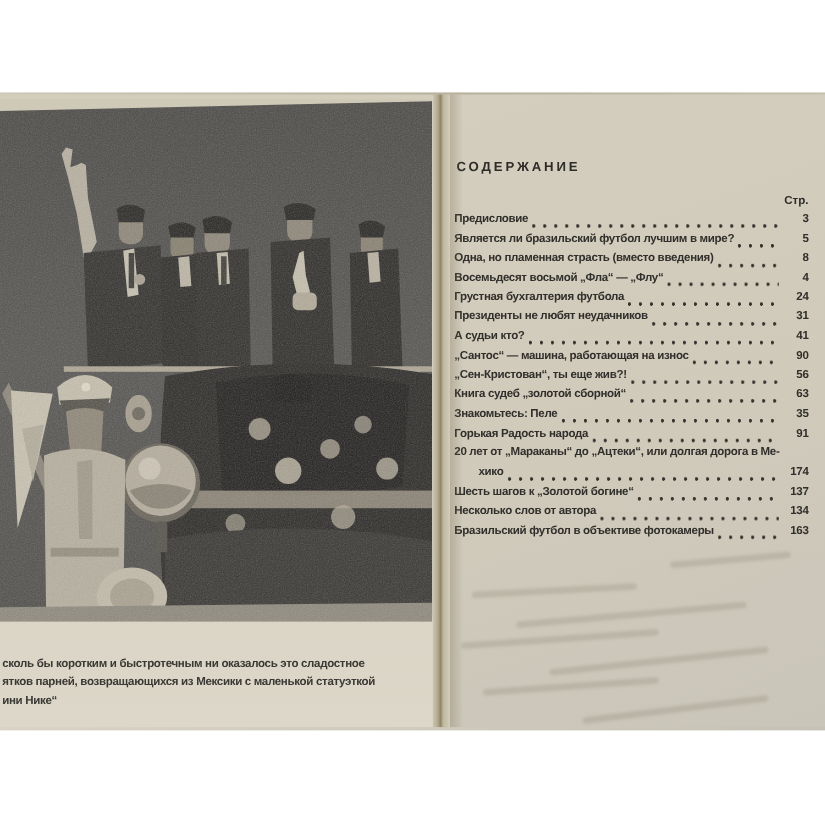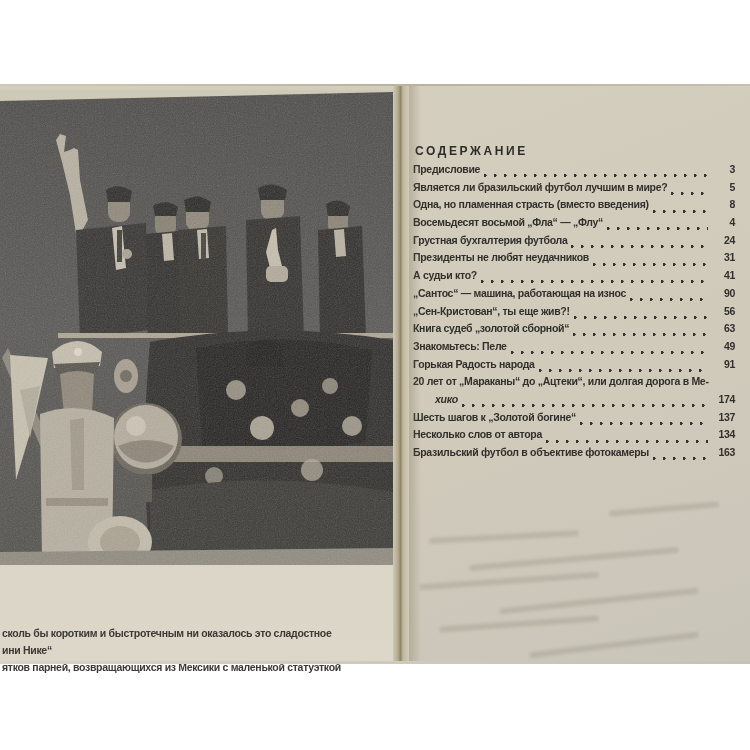--- a/index.html
+++ b/index.html
@@ -8,42 +8,42 @@
   .book{position:absolute;left:0;top:86px;width:750px;height:576px;}
   .book::before{content:"";position:absolute;left:0;top:-2px;width:750px;height:3px;
                 background:linear-gradient(90deg,#cfc9b9,#b9b29e 55%,#c6c0ae);}
   .book::after{content:"";position:absolute;left:0;bottom:-2px;width:750px;height:3px;
                background:linear-gradient(90deg,#d8d3c4,#c5c1b4);}
 
   
   .page-left{position:absolute;left:0;top:0;width:393px;height:576px;
              background:linear-gradient(180deg,#d3cdbc 0%,#d8d3c3 60%,#dcd7c8 100%);}
   .photo-wrap{position:absolute;left:0;top:4px;width:393px;height:475px;}
-  .caption{position:absolute;left:2px;top:539px;width:360px;
+  .caption{position:absolute;left:2px;top:509px;width:360px;
            font-size:10.5px;font-weight:bold;letter-spacing:-0.3px;
            color:#3b3935;line-height:17px;white-space:nowrap;}
 
   
   .spine{position:absolute;left:393px;top:0;width:16px;height:576px;
          background:linear-gradient(90deg,#cec8b6 0%,#b4ab8f 30%,#8f8568 48%,#c0b89d 62%,#d2ccba 100%);}
 
   
   .page-right{position:absolute;left:409px;top:0;width:341px;height:576px;
               background:linear-gradient(160deg,#d4cebf 0%,#d0cabb 55%,#c9c5b9 100%);
               box-sizing:border-box;padding:0 15px 0 4px;}
   .page-right::before{content:"";position:absolute;left:0;top:0;width:12px;height:576px;
               background:linear-gradient(90deg,rgba(124,110,80,0.30),rgba(124,110,80,0));}
   .toc-title{margin:58px 0 0 2px;font-size:12px;font-weight:bold;letter-spacing:2.6px;
              color:#2e2c29;}
   .str-label{margin-top:18px;text-align:right;font-size:10.5px;font-weight:bold;color:#2e2c29;}
   .toc{margin-top:5px;}
   .toc-row{display:flex;align-items:baseline;height:17.7px;
            font-size:10.5px;font-weight:bold;letter-spacing:-0.3px;color:#312f2b;}
   .toc-row .lbl{white-space:nowrap;}
-  .toc-row .lbl2{white-space:nowrap;padding-left:22px;font-style:italic;}
+  .toc-row .lbl2{white-space:nowrap;padding-left:22px;}
   .toc-row .dots{flex:1;align-self:flex-end;height:14px;margin:0 3px;min-width:10px;
       background-image:radial-gradient(circle at 2.2px 2.2px,#35332e 1.25px,rgba(0,0,0,0) 1.6px);
       background-size:10px 4.5px;background-repeat:repeat-x;background-position:left bottom 3px;}
   .toc-row .pg{min-width:24px;text-align:right;white-space:nowrap;}
 
   
   .ghost{position:absolute;border-radius:3px;background:rgba(112,105,86,0.20);
          filter:blur(1.6px);transform:rotate(-3deg);}
   .g1{left:20px;top:448px;width:150px;height:6px;}
   .g2{left:60px;top:470px;width:210px;height:6px;transform:rotate(-5deg);}
@@ -165,29 +165,30 @@
           <path d="M0 462 L393 458 L393 475 L0 475 Z" fill="#8f8a7e"></path>
 
           <rect width="393" height="475" filter="url(#grain)" opacity="0.28"></rect>
 
           <polygon points="0,0 393,0 393,2 0,11" fill="#cfc9b8"></polygon>
         </svg>
       </div>
 
       <div class="caption">
         <div>сколь бы коротким и быстротечным ни оказалось это сладостное</div>
+        <div>ятков парней, возвращающихся из Мексики с маленькой статуэткой</div>
         <div>ини Нике“</div>
-        <div>ятков парней, возвращающихся из Мексики с маленькой статуэткой</div>
       </div>
     </div>
 
     <div class="spine"></div>
 
     <div class="page-right">
       <div class="toc-title">СОДЕРЖАНИЕ</div>
+      <div class="str-label">Стр.</div>
       <div class="toc" id="toc">
           <div class="toc-row">
             <span class="lbl">Предисловие</span>
             <span class="dots"></span>
             <span class="pg">3</span>
           </div>
           <div class="toc-row">
             <span class="lbl">Является ли бразильский футбол лучшим в мире?</span>
             <span class="dots"></span>
             <span class="pg">5</span>
@@ -228,21 +229,21 @@
             <span class="pg">56</span>
           </div>
           <div class="toc-row">
             <span class="lbl">Книга судеб „золотой сборной“</span>
             <span class="dots"></span>
             <span class="pg">63</span>
           </div>
           <div class="toc-row">
             <span class="lbl">Знакомьтесь: Пеле</span>
             <span class="dots"></span>
-            <span class="pg">49</span>
+            <span class="pg">35</span>
           </div>
           <div class="toc-row">
             <span class="lbl">Горькая Радость народа</span>
             <span class="dots"></span>
             <span class="pg">91</span>
           </div>
           <div class="toc-row">
             <span class="lbl">20 лет от „Мараканы“ до „Ацтеки“, или долгая дорога в Ме-</span>
           </div>
           <div class="toc-row">

